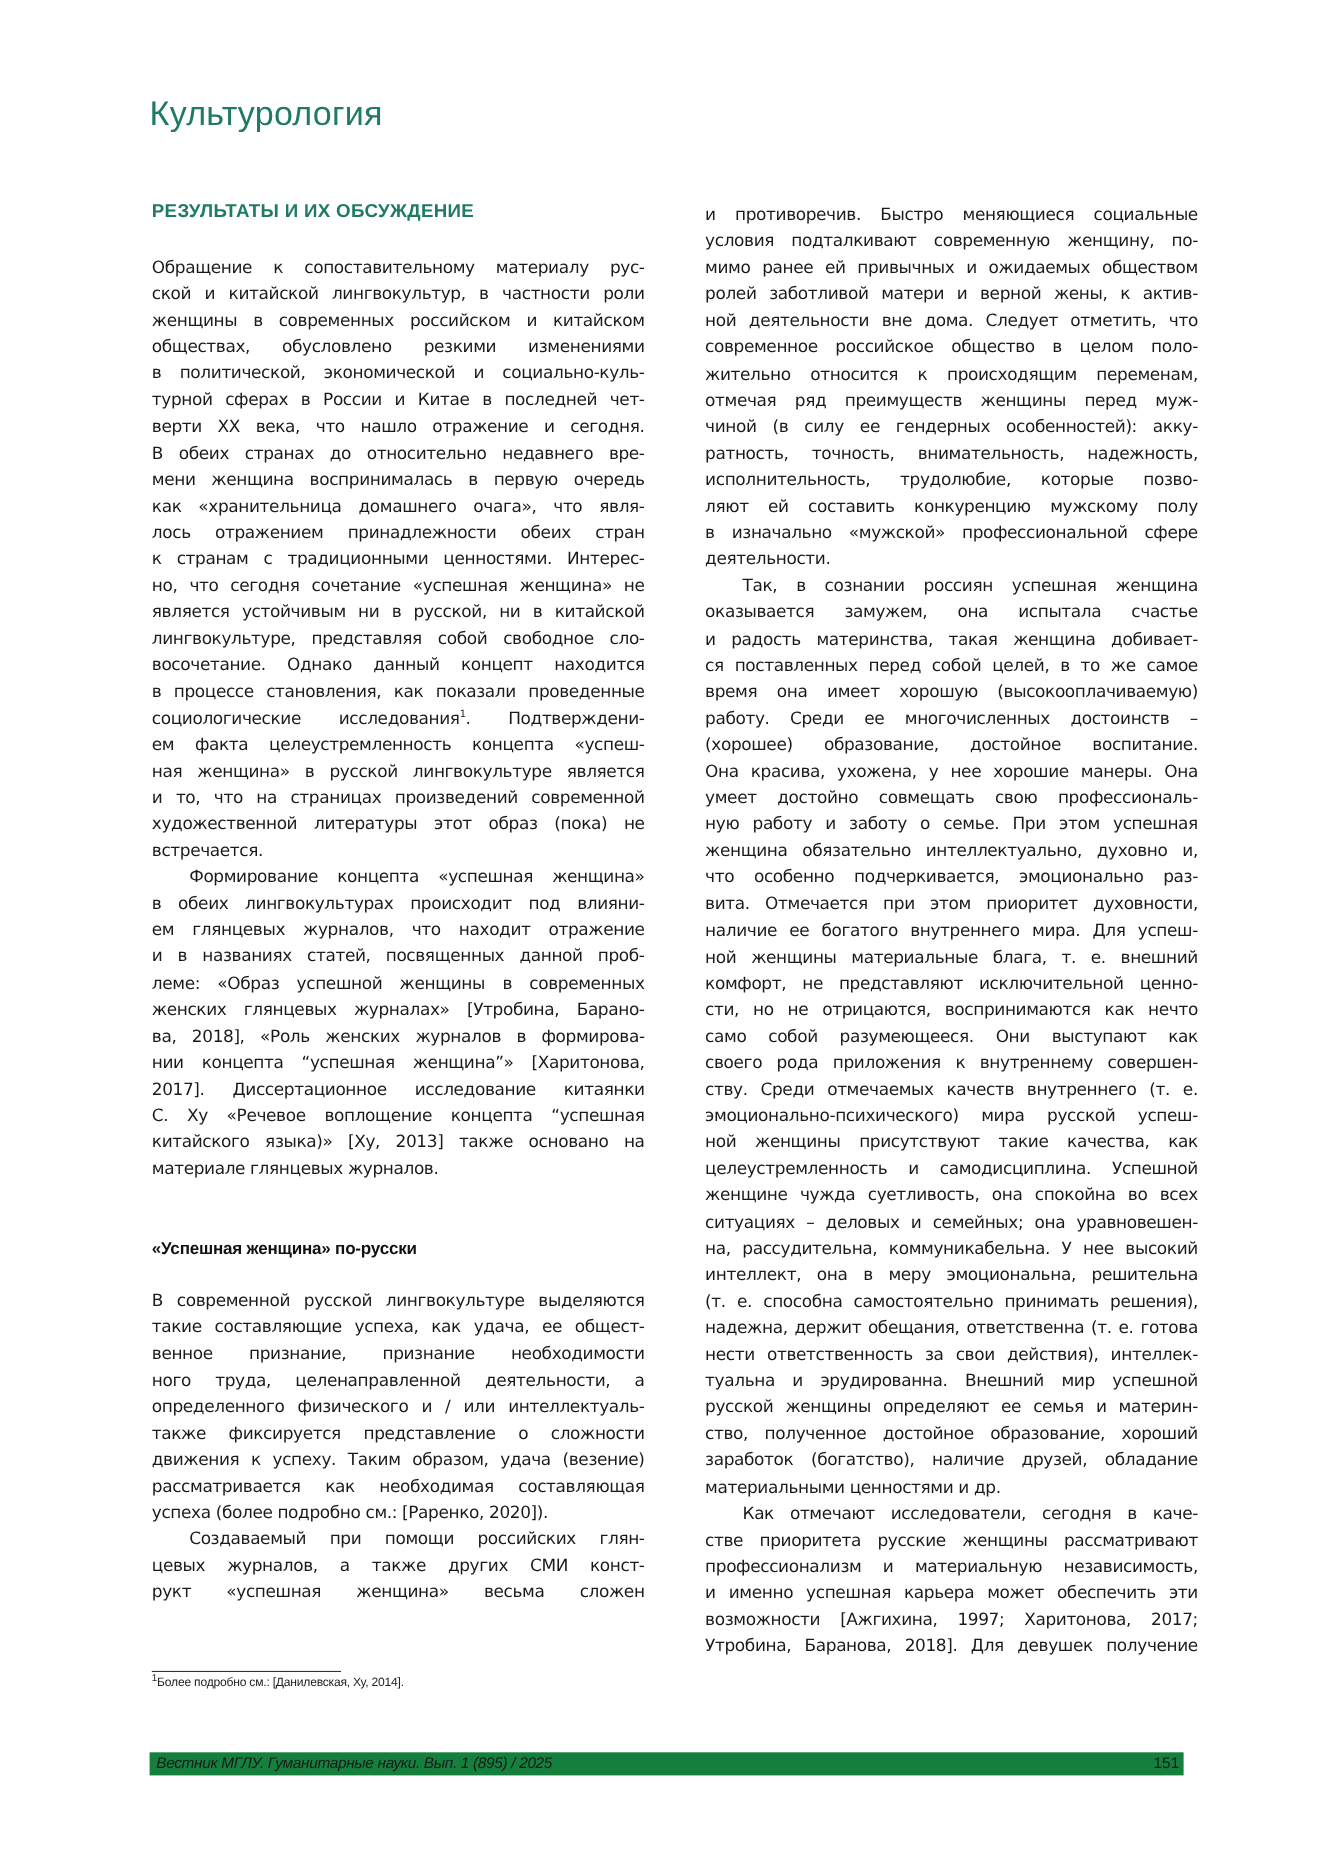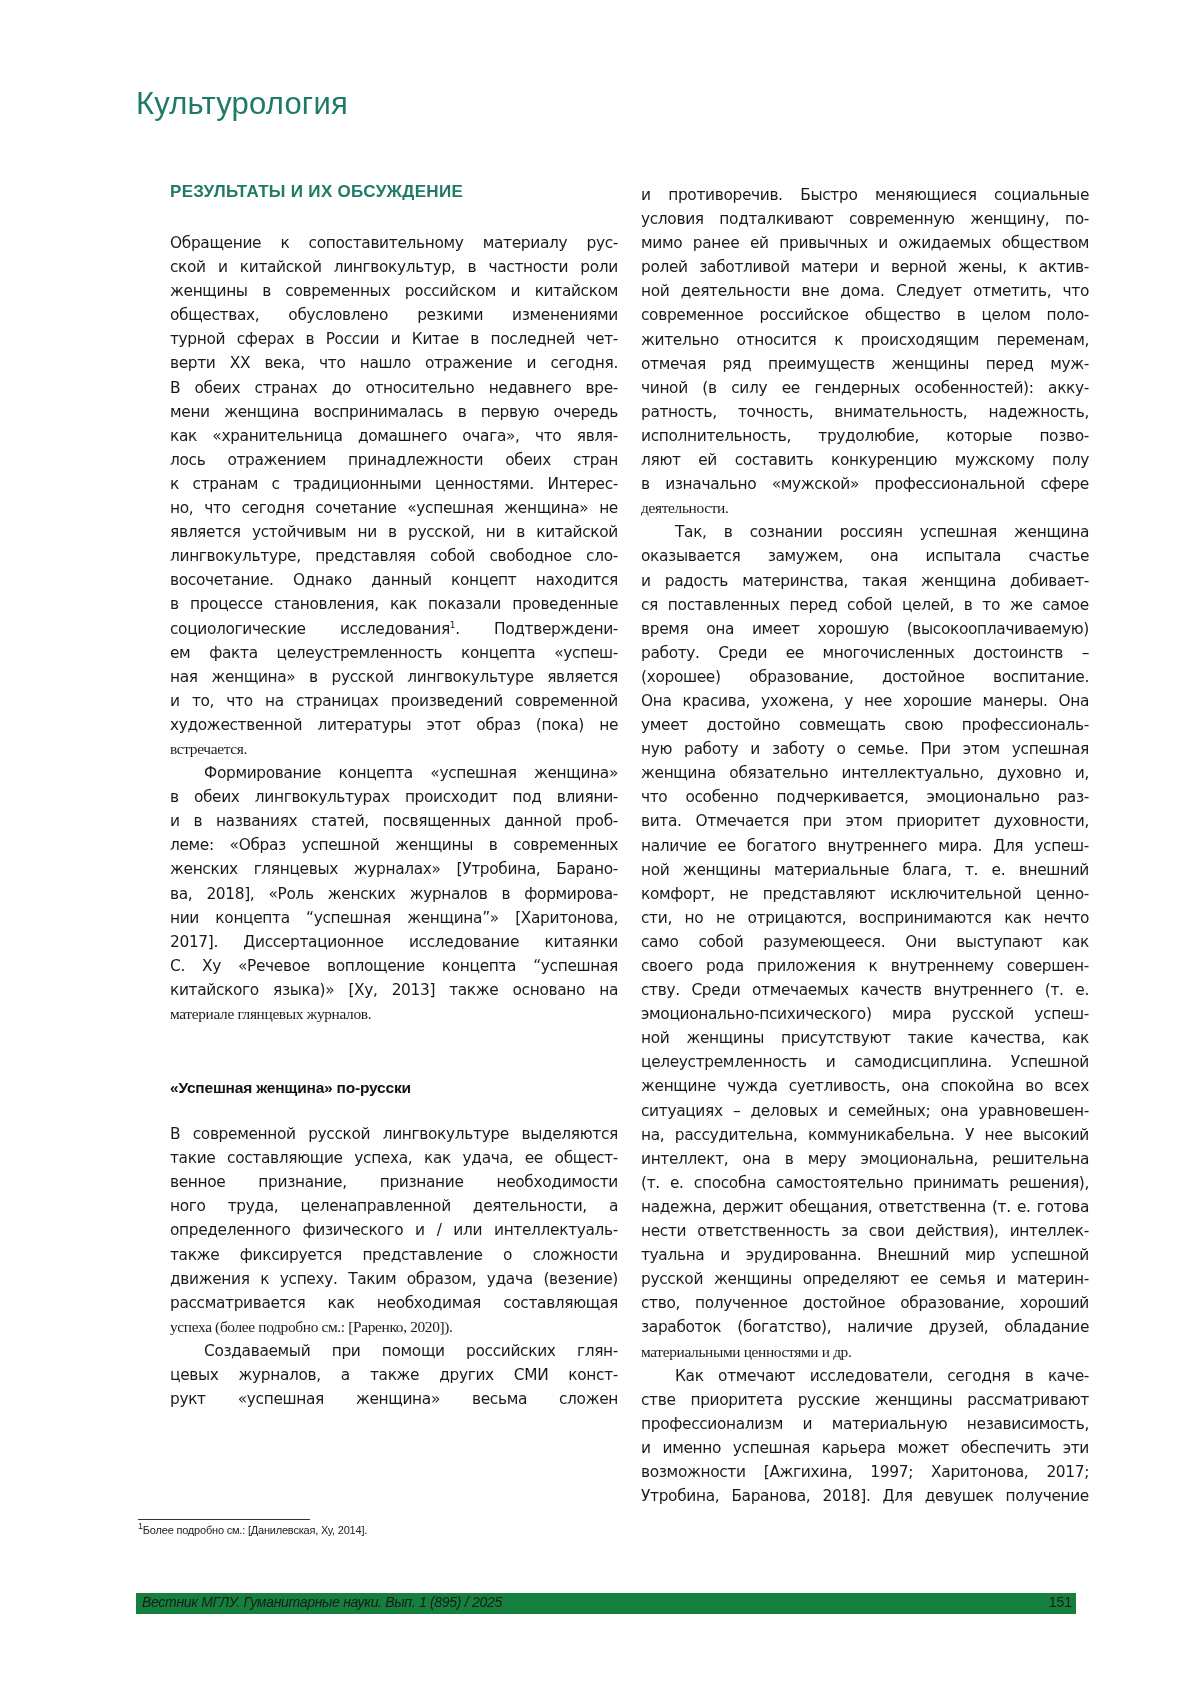--- a/index.html
+++ b/index.html
@@ -6,21 +6,21 @@
   body { width: 1200px; height: 1697px; position: relative; overflow: hidden;
          font-family: "DejaVu Sans", "Liberation Sans", sans-serif; color: #1a1a1a; }
   .section-title { position: absolute; left: 136px; top: 86px; font-size: 31px;
          color: #1f7a66; font-family: "Liberation Sans", sans-serif; letter-spacing: 0.2px; }
   .col { position: absolute; width: 448px; }
   .col.left { left: 138px; }
   .col.right { left: 617px; margin-left: 24px; }
   .line { height: 24.1px; line-height: 24.1px; font-size: 15.4px; white-space: nowrap;
           text-align: justify; text-align-last: justify; letter-spacing: -0.35px;
           font-family: "DejaVu Sans", sans-serif; overflow: visible; }
-  .line.last { text-align-last: left; font-family: Liberation Serif, serif; }
+  .line.last { text-align-last: left; }
   .line.indent { text-indent: 34px; }
   .h2 { font-weight: bold; color: #1f7a66; font-size: 17px; letter-spacing: 0.3px;
         font-family: "Liberation Sans", sans-serif; height: 24px; line-height: 24px; }
   .h3 { font-weight: bold; color: #111; font-size: 15.5px; font-family: "Liberation Sans", sans-serif;
         height: 24px; line-height: 24px; letter-spacing: -0.2px; }
   sup { font-size: 9px; vertical-align: super; line-height: 0; }
   .fn-rule { position: absolute; left: 138px; top: 1519px; width: 172px; height: 1px; background: #333; }
   .footnote { position: absolute; left: 138px; top: 1524px; font-size: 11px; color: #222;
               font-family: "Liberation Sans", sans-serif; letter-spacing: -0.2px; }
   .footer-bar { position: absolute; left: 136px; top: 1593px; width: 940px; height: 21px;
@@ -28,28 +28,29 @@
   .footer-journal { position: absolute; left: 6px; top: 1px; font-size: 14px; font-style: italic;
                     font-family: "Liberation Sans", sans-serif; color: #1a1a1a; letter-spacing: -0.3px; }
   .footer-page { position: absolute; right: 4px; top: 1px; font-size: 14px;
                  font-family: "Liberation Sans", sans-serif; color: #1a1a1a; }
 </style>
 </head>
 <body>
 
 <div class="section-title">Культурология</div>
 
-<div class="col left" style="top:180px;margin-left:32px;">
+<div class="col left" style="top:180px;">
   <div class="h2">РЕЗУЛЬТАТЫ И ИХ ОБСУЖДЕНИЕ</div>
   <div style="height:27px"></div>
   <div id="lp1">
       <div class="line">Обращение к сопоставительному материалу рус-</div>
       <div class="line">ской и китайской лингвокультур, в частности роли</div>
       <div class="line">женщины в современных российском и китайском</div>
       <div class="line">обществах, обусловлено резкими изменениями</div>
+      <div class="line">в политической, экономической и социально-куль-</div>
       <div class="line">турной сферах в России и Китае в последней чет-</div>
       <div class="line">верти XX века, что нашло отражение и сегодня.</div>
       <div class="line">В обеих странах до относительно недавнего вре-</div>
       <div class="line">мени женщина воспринималась в первую очередь</div>
       <div class="line">как «хранительница домашнего очага», что явля-</div>
       <div class="line">лось отражением принадлежности обеих стран</div>
       <div class="line">к странам с традиционными ценностями. Интерес-</div>
       <div class="line">но, что сегодня сочетание «успешная женщина» не</div>
       <div class="line">является устойчивым ни в русской, ни в китайской</div>
       <div class="line">лингвокультуре, представляя собой свободное сло-</div>
@@ -62,20 +63,21 @@
   <div id="lp1r">
       <div class="line">ем факта целеустремленность концепта «успеш-</div>
       <div class="line">ная женщина» в русской лингвокультуре является</div>
       <div class="line">и то, что на страницах произведений современной</div>
       <div class="line">художественной литературы этот образ (пока) не</div>
       <div class="line last">встречается.</div>
     </div>
   <div id="lp2">
       <div class="line indent">Формирование концепта «успешная женщина»</div>
       <div class="line">в обеих лингвокультурах происходит под влияни-</div>
+      <div class="line">ем глянцевых журналов, что находит отражение</div>
       <div class="line">и в названиях статей, посвященных данной проб-</div>
       <div class="line">леме: «Образ успешной женщины в современных</div>
       <div class="line">женских глянцевых журналах» [Утробина, Барано-</div>
       <div class="line">ва, 2018], «Роль женских журналов в формирова-</div>
       <div class="line">нии концепта “успешная женщина”» [Харитонова,</div>
       <div class="line">2017]. Диссертационное исследование китаянки</div>
       <div class="line">С. Ху «Речевое воплощение концепта “успешная</div>
       <div class="line">китайского языка)» [Ху, 2013] также основано на</div>
       <div class="line last">материале глянцевых журналов.</div>
     </div>

